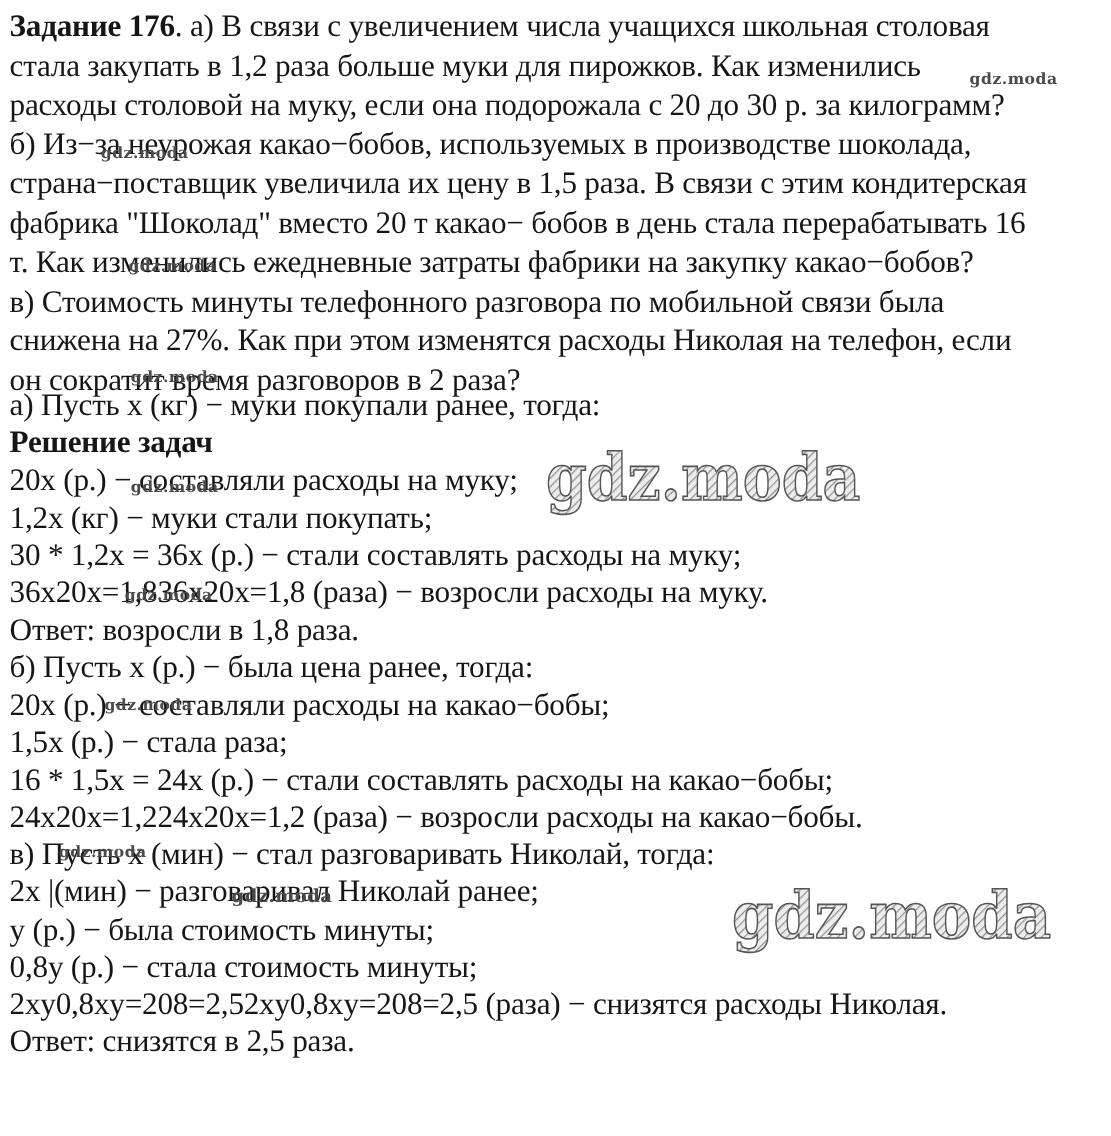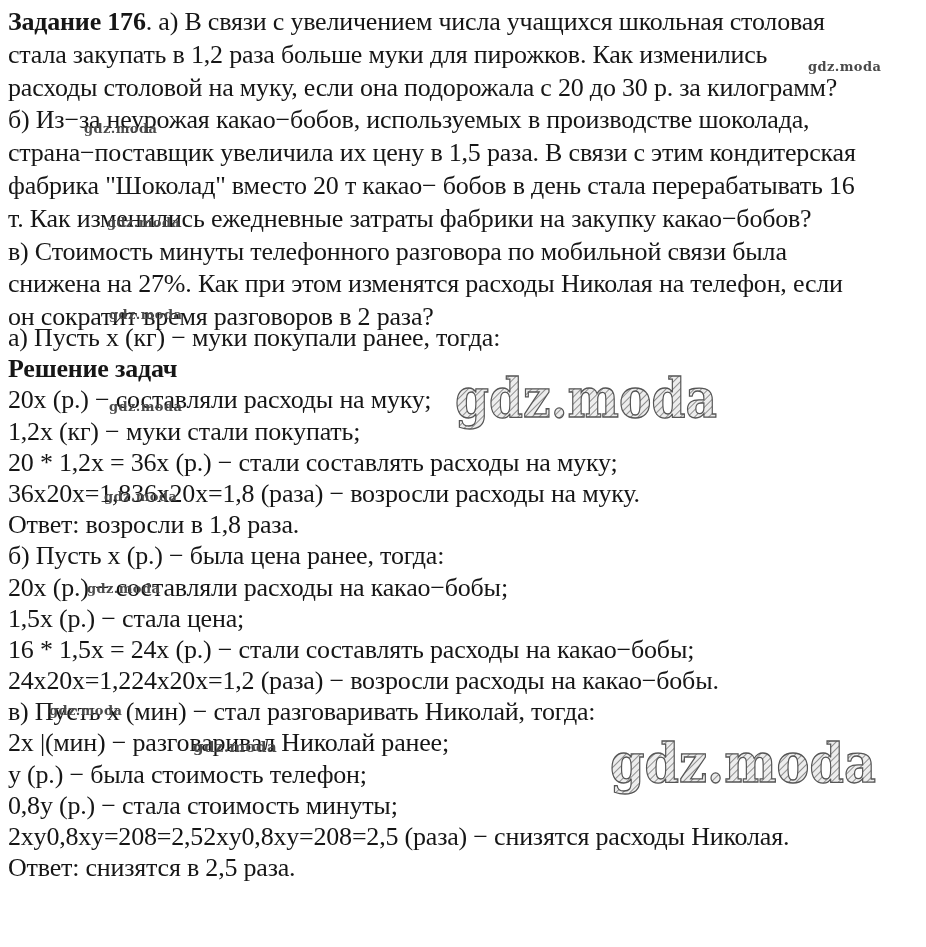--- a/index.html
+++ b/index.html
@@ -58,31 +58,31 @@
     <div class="line">т. Как изменились ежедневные затраты фабрики на закупку какао−бобов?</div>
     <div class="line">в) Стоимость минуты телефонного разговора по мобильной связи была</div>
     <div class="line">снижена на 27%. Как при этом изменятся расходы Николая на телефон, если</div>
     <div class="line">он сократит время разговоров в 2 раза?</div>
   </div>
 <div id="solution-block" class="block">
     <div class="line">а) Пусть x (кг) − муки покупали ранее, тогда:</div>
     <div class="line"><b>Решение задач</b></div>
     <div class="line">20x (р.) − составляли расходы на муку;</div>
     <div class="line">1,2x (кг) − муки стали покупать;</div>
-    <div class="line">20 * 1,2x = 36x (р.) − стали составлять расходы на муку;</div>
+    <div class="line">30 * 1,2x = 36x (р.) − стали составлять расходы на муку;</div>
     <div class="line">36x20x=1,836x20x=1,8 (раза) − возросли расходы на муку.</div>
     <div class="line">Ответ: возросли в 1,8 раза.</div>
     <div class="line">б) Пусть x (р.) − была цена ранее, тогда:</div>
     <div class="line">20x (р.) − составляли расходы на какао−бобы;</div>
-    <div class="line">1,5x (р.) − стала цена;</div>
+    <div class="line">1,5x (р.) − стала раза;</div>
     <div class="line">16 * 1,5x = 24x (р.) − стали составлять расходы на какао−бобы;</div>
     <div class="line">24x20x=1,224x20x=1,2 (раза) − возросли расходы на какао−бобы.</div>
     <div class="line">в) Пусть x (мин) − стал разговаривать Николай, тогда:</div>
     <div class="line">2x |(мин) − разговаривал Николай ранее;</div>
-    <div class="line">y (р.) − была стоимость телефон;</div>
+    <div class="line">y (р.) − была стоимость минуты;</div>
     <div class="line">0,8y (р.) − стала стоимость минуты;</div>
     <div class="line">2xy0,8xy=208=2,52xy0,8xy=208=2,5 (раза) − снизятся расходы Николая.</div>
     <div class="line">Ответ: снизятся в 2,5 раза.</div>
   </div>
 
 <span class="wm-s" style="left:808px; top:60px;">gdz.moda</span>
 <span class="wm-s" style="left:84px;  top:122px;">gdz.moda</span>
 <span class="wm-s" style="left:107px; top:216px;">gdz.moda</span>
 <span class="wm-s" style="left:109px; top:308px;">gdz.moda</span>
 <span class="wm-s" style="left:109px; top:400px;">gdz.moda</span>

